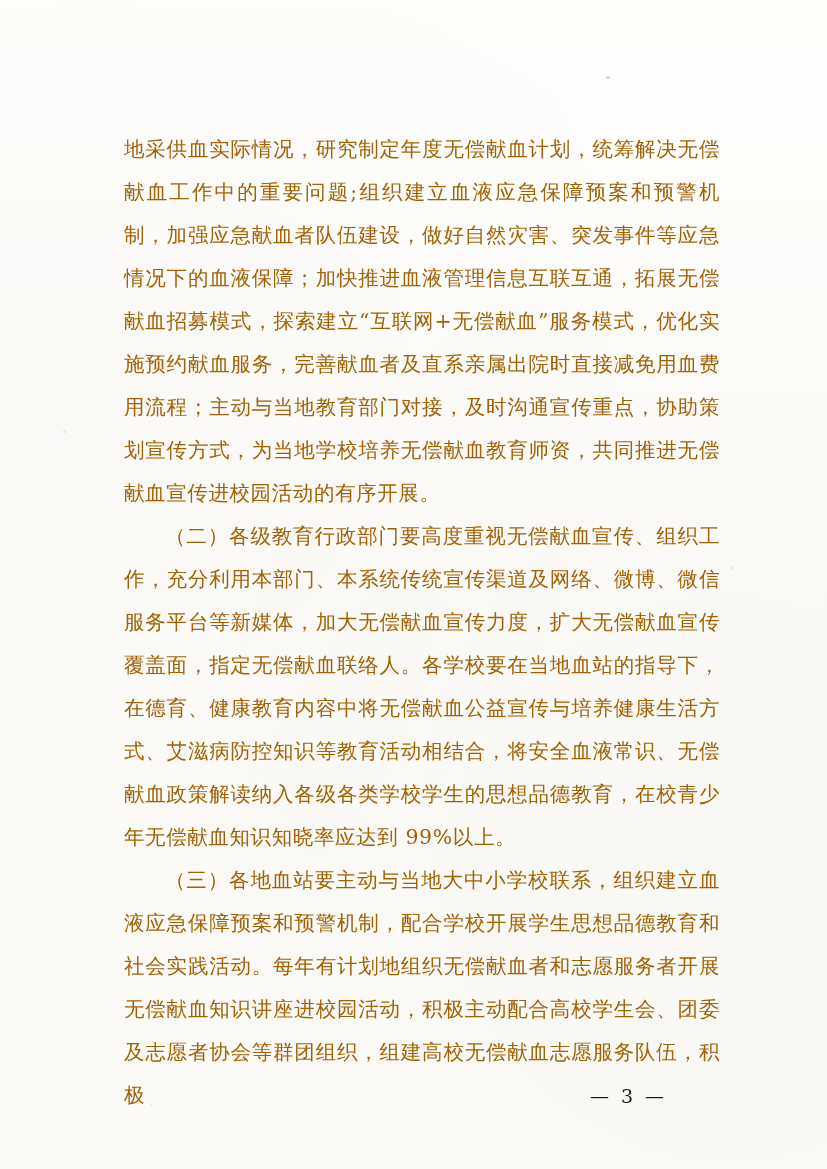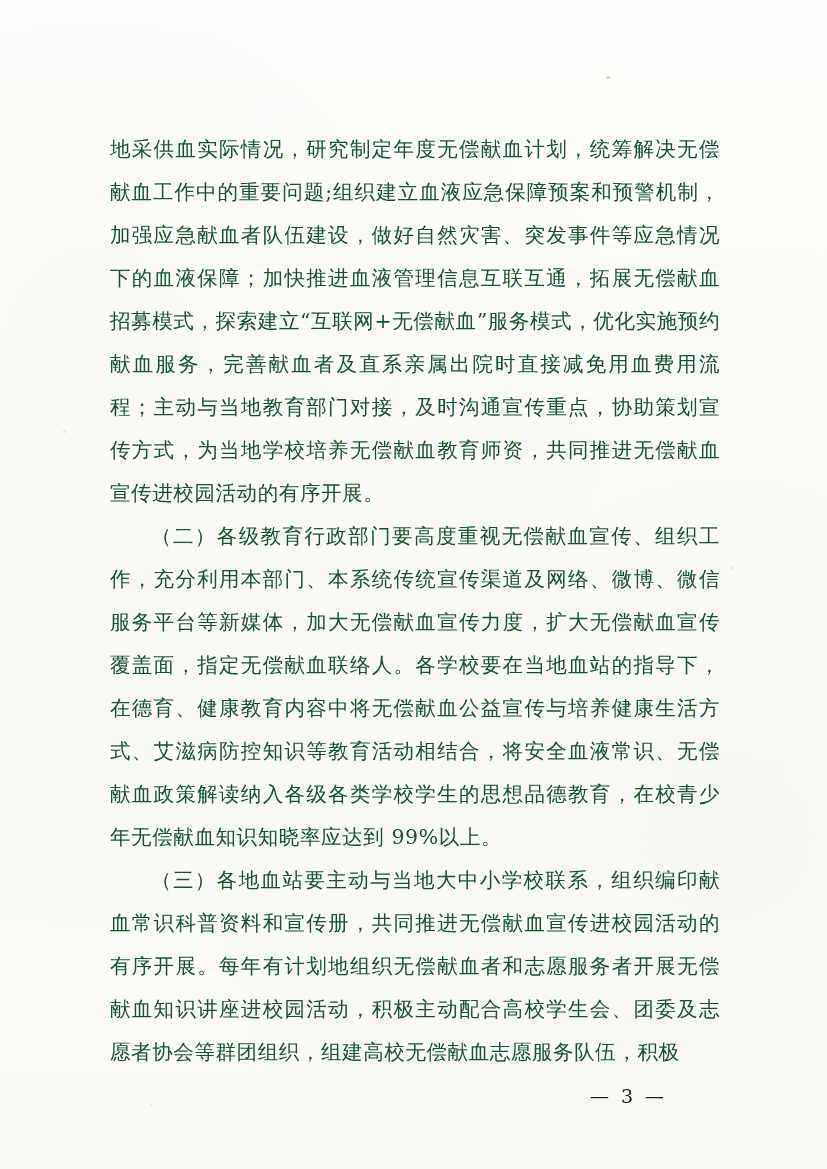--- a/index.html
+++ b/index.html
@@ -31,24 +31,24 @@
       linear-gradient(180deg, #fffefc 0%, #fdfbf8 50%, #fcfaf7 100%);
     pointer-events: none;
   }
   .content {
     position: absolute;
     left: 110px;
     top: 128px;
     width: 610px;
   }
   p.para {
-    margin: 0 0 0 0;
+    margin: 0 0 0 14px;
     font-size: 20.5px;
     line-height: 43px;
-    color: #14532d;
+    color: #a16207;
     text-align: justify;
     text-justify: inter-ideograph;
     letter-spacing: 0.6px;
     font-weight: 500;
   }
   p.indent {
     text-indent: 41px;
   }
   .para + .para {
     margin-top: 0px;
@@ -81,17 +81,17 @@
 <div class="page">
 
   <span class="speck sp1"></span>
   <span class="speck sp2"></span>
   <span class="speck sp3"></span>
   <span class="speck sp4"></span>
 
   <div class="content">
     <p class="para">地采供血实际情况，研究制定年度无偿献血计划，统筹解决无偿献血工作中的重要问题;组织建立血液应急保障预案和预警机制，加强应急献血者队伍建设，做好自然灾害、突发事件等应急情况下的血液保障；加快推进血液管理信息互联互通，拓展无偿献血招募模式，探索建立“互联网+无偿献血”服务模式，优化实施预约献血服务，完善献血者及直系亲属出院时直接减免用血费用流程；主动与当地教育部门对接，及时沟通宣传重点，协助策划宣传方式，为当地学校培养无偿献血教育师资，共同推进无偿献血宣传进校园活动的有序开展。</p>
     <p class="para indent">（二）各级教育行政部门要高度重视无偿献血宣传、组织工作，充分利用本部门、本系统传统宣传渠道及网络、微博、微信服务平台等新媒体，加大无偿献血宣传力度，扩大无偿献血宣传覆盖面，指定无偿献血联络人。各学校要在当地血站的指导下，在德育、健康教育内容中将无偿献血公益宣传与培养健康生活方式、艾滋病防控知识等教育活动相结合，将安全血液常识、无偿献血政策解读纳入各级各类学校学生的思想品德教育，在校青少年无偿献血知识知晓率应达到 99%以上。</p>
-    <p class="para indent">（三）各地血站要主动与当地大中小学校联系，组织编印献血常识科普资料和宣传册，共同推进无偿献血宣传进校园活动的有序开展。每年有计划地组织无偿献血者和志愿服务者开展无偿献血知识讲座进校园活动，积极主动配合高校学生会、团委及志愿者协会等群团组织，组建高校无偿献血志愿服务队伍，积极</p>
+    <p class="para indent">（三）各地血站要主动与当地大中小学校联系，组织建立血液应急保障预案和预警机制，配合学校开展学生思想品德教育和社会实践活动。每年有计划地组织无偿献血者和志愿服务者开展无偿献血知识讲座进校园活动，积极主动配合高校学生会、团委及志愿者协会等群团组织，组建高校无偿献血志愿服务队伍，积极</p>
   </div>
 
   <div class="page-number">— 3 —</div>
 </div>
 
 </body></html>

